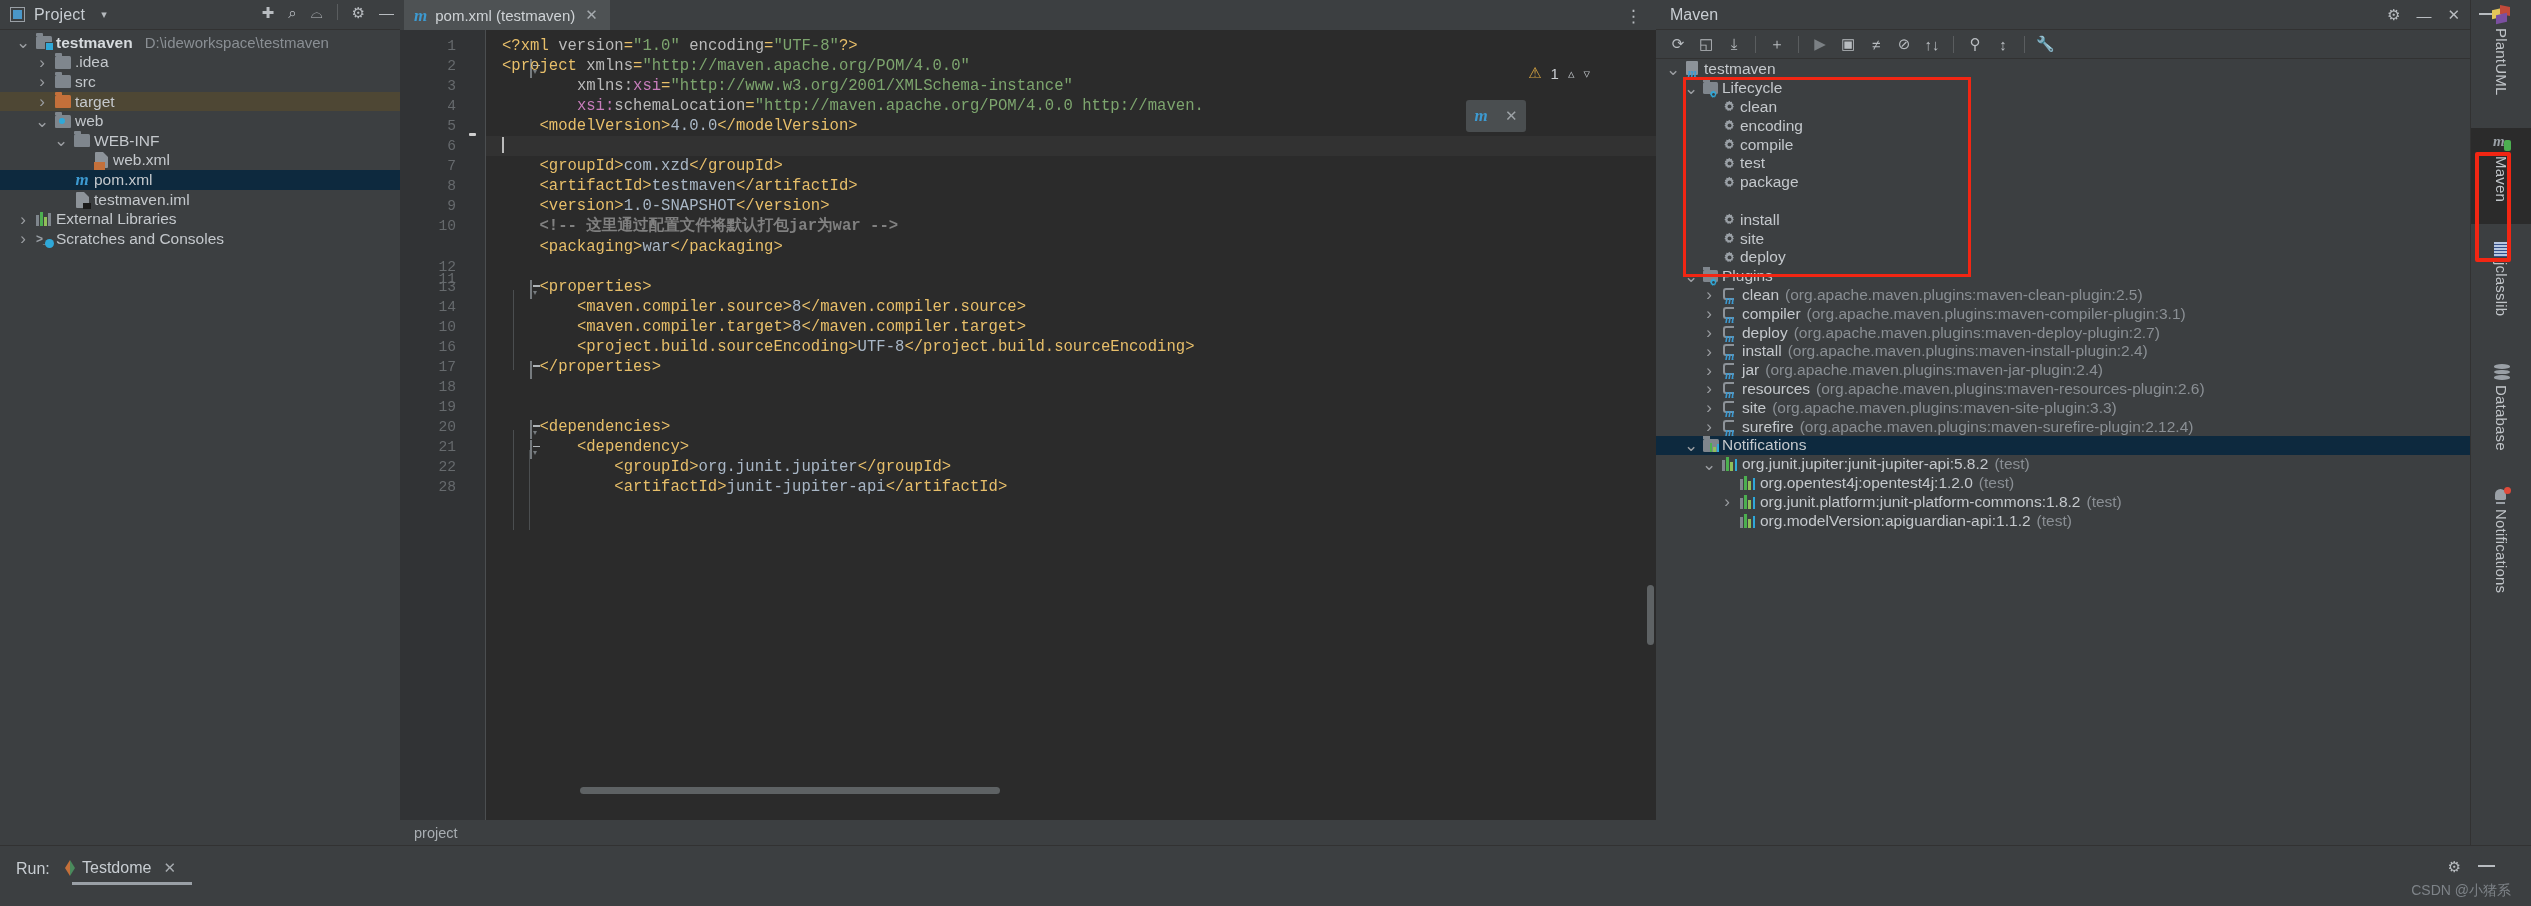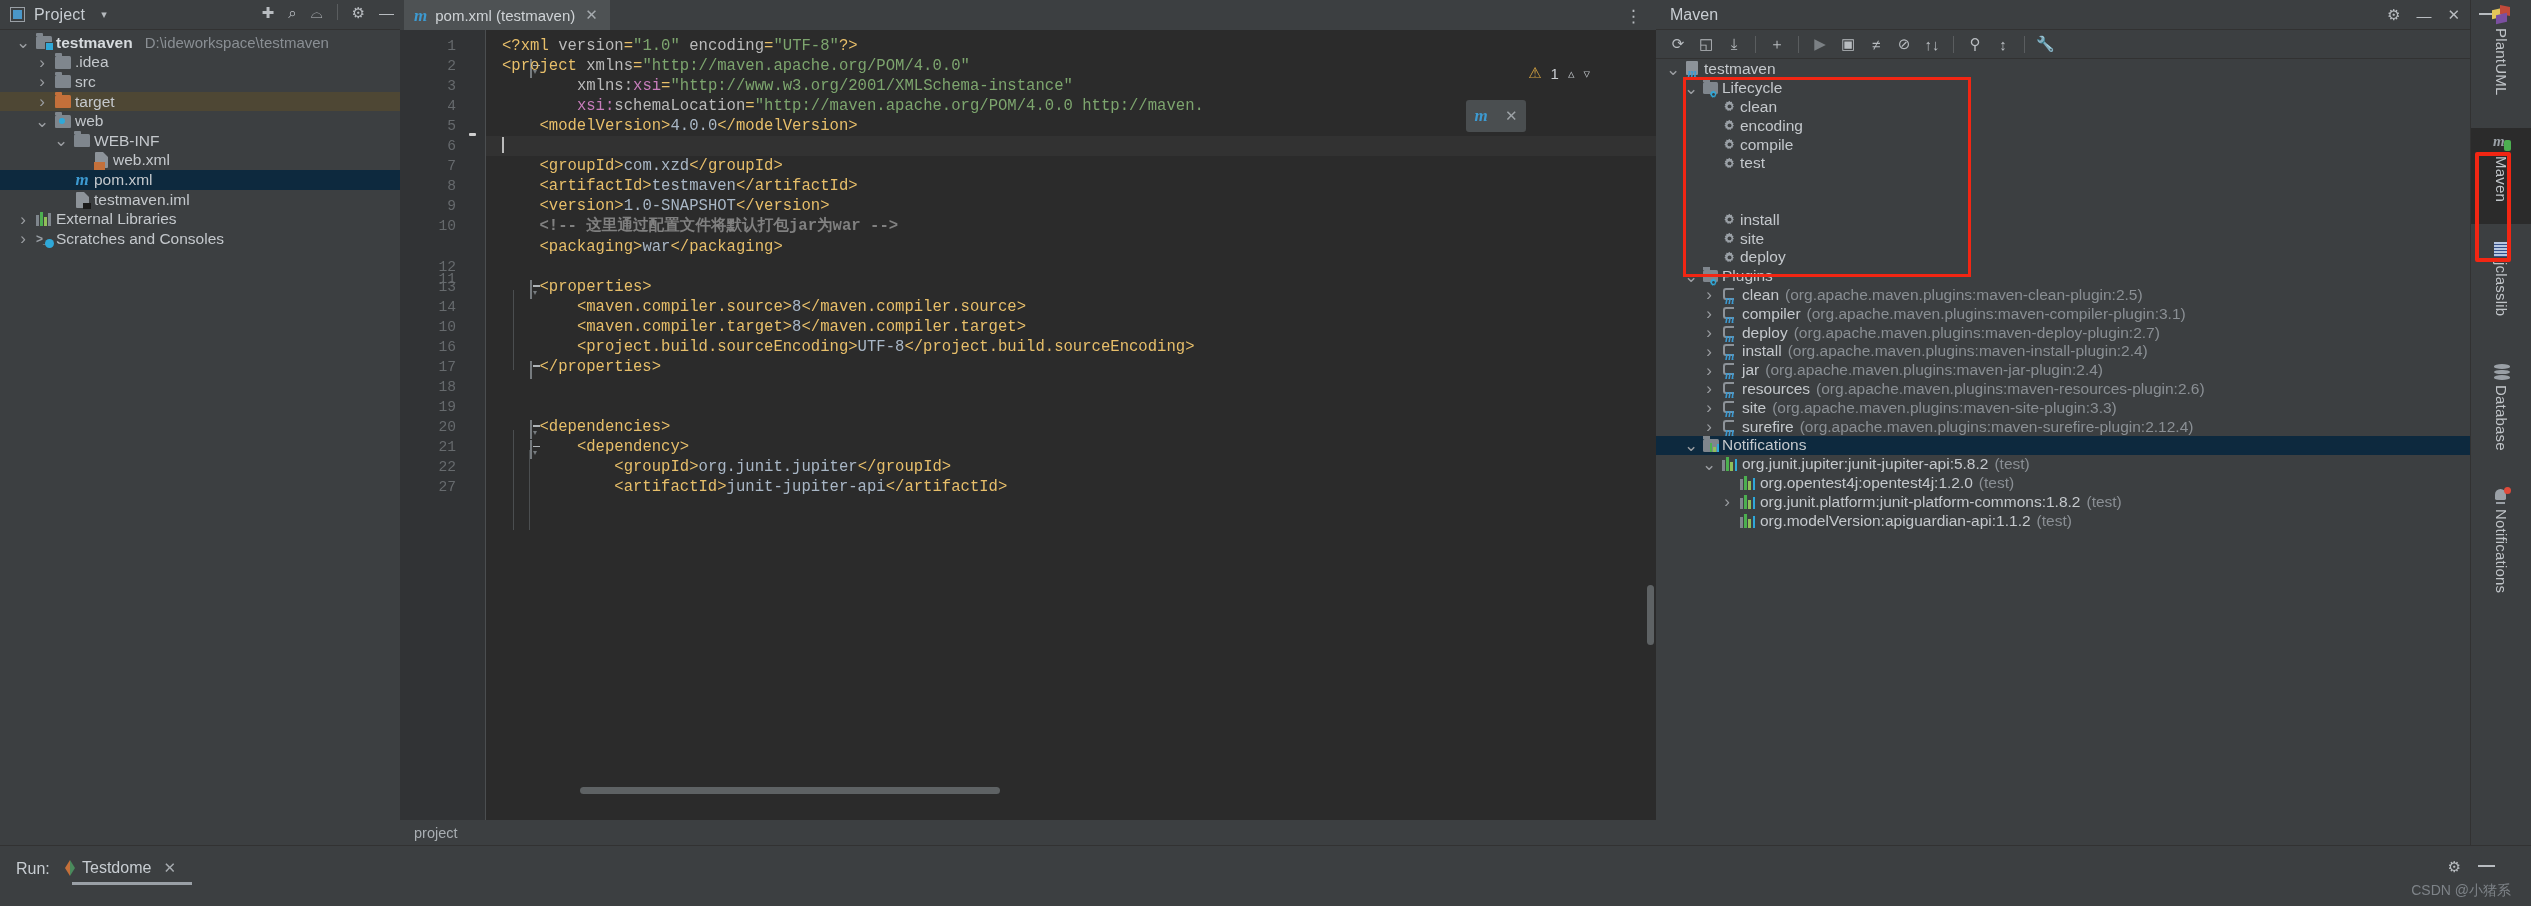--- a/index.html
+++ b/index.html
@@ -345,21 +345,21 @@
           <div class="lnum" style="top: 248.6px;">13</div>
           <div class="lnum" style="top: 268.65px;">14</div>
           <div class="lnum" style="top: 288.7px;">10</div>
           <div class="lnum" style="top: 308.75px;">16</div>
           <div class="lnum" style="top: 328.8px;">17</div>
           <div class="lnum" style="top: 348.85px;">18</div>
           <div class="lnum" style="top: 368.9px; text-align: right;">19</div>
           <div class="lnum" style="top: 388.95px;">20</div>
           <div class="lnum" style="top: 409px;">21</div>
           <div class="lnum" style="top: 429.05px;">22</div>
-          <div class="lnum" style="top: 449.1px;">27</div>
+          <div class="lnum" style="top: 449.1px;">28</div>
         </div>
       <div id="fold">
           <div class="foldmark" style="top: 30.05px;"><span class="sq"></span><span class="tri"></span></div>
           <div class="foldmark" style="top: 250.6px;"><span class="sq"></span><span class="tri"></span></div>
           <div class="foldmark" style="top: 330.8px;"><span class="sq" style="border-top:none;height:8px"></span></div>
           <div class="foldmark" style="top: 390.95px;"><span class="sq"></span><span class="tri"></span></div>
           <div class="foldmark" style="top: 411px;"><span class="sq"></span><span class="tri"></span></div>
         </div>
       <div id="codelines"><div class="cline" style="position: absolute; left: 0px; right: 0px; top: 6px;"><span class="punc">&lt;?xml </span><span class="attr">version</span><span class="punc">=</span><span class="attrv">"1.0"</span><span class="attr"> encoding</span><span class="punc">=</span><span class="attrv">"UTF-8"</span><span class="punc">?&gt;</span></div><div class="cline" style="position: absolute; left: 0px; right: 0px; top: 26.05px;"><span class="tag">&lt;project </span><span class="attr">xmlns</span><span class="punc">=</span><span class="attrv">"http://maven.apache.org/POM/4.0.0"</span></div><div class="cline" style="position: absolute; left: 0px; right: 0px; top: 46.1px;">        <span class="attr">xmlns:</span><span class="ns">xsi</span><span class="punc">=</span><span class="attrv">"http://www.w3.org/2001/XMLSchema-instance"</span></div><div class="cline" style="position: absolute; left: 0px; right: 0px; top: 66.15px;">        <span class="ns">xsi:</span><span class="attr">schemaLocation</span><span class="punc">=</span><span class="attrv">"http://maven.apache.org/POM/4.0.0 http://maven.</span></div><div class="cline" style="position: absolute; left: 0px; right: 0px; top: 86.2px;">    <span class="tag">&lt;modelVersion&gt;</span><span class="txt">4.0.0</span><span class="tag">&lt;/modelVersion&gt;</span></div><div class="cline cur" style="position: absolute; left: 0px; right: 0px; top: 106.25px;"><span class="caret-line"></span></div><div class="cline" style="position: absolute; left: 0px; right: 0px; top: 126.3px;">    <span class="tag">&lt;groupId&gt;</span><span class="txt">com.xzd</span><span class="tag">&lt;/groupId&gt;</span></div><div class="cline" style="position: absolute; left: 0px; right: 0px; top: 146.35px;">    <span class="tag">&lt;artifactId&gt;</span><span class="txt">testmaven</span><span class="tag">&lt;/artifactId&gt;</span></div><div class="cline" style="position: absolute; left: 0px; right: 0px; top: 166.4px;">    <span class="tag">&lt;version&gt;</span><span class="txt">1.0-SNAPSHOT</span><span class="tag">&lt;/version&gt;</span></div><div class="cline" style="position: absolute; left: 0px; right: 0px; top: 186.45px;">    <span class="cmt">&lt;!-- 这里通过配置文件将默认打包jar为war --&gt;</span></div><div class="cline" style="position: absolute; left: 0px; right: 0px; top: 206.5px;">    <span class="tag">&lt;packaging&gt;</span><span class="txt">war</span><span class="tag">&lt;/packaging&gt;</span></div><div class="cline" style="position: absolute; left: 0px; right: 0px; top: 226.55px;"></div><div class="cline" style="position: absolute; left: 0px; right: 0px; top: 246.6px;">    <span class="tag">&lt;properties&gt;</span></div><div class="cline" style="position: absolute; left: 0px; right: 0px; top: 266.65px;">        <span class="tag">&lt;maven.compiler.source&gt;</span><span class="txt">8</span><span class="tag">&lt;/maven.compiler.source&gt;</span></div><div class="cline" style="position: absolute; left: 0px; right: 0px; top: 286.7px;">        <span class="tag">&lt;maven.compiler.target&gt;</span><span class="txt">8</span><span class="tag">&lt;/maven.compiler.target&gt;</span></div><div class="cline" style="position: absolute; left: 0px; right: 0px; top: 306.75px;">        <span class="tag">&lt;project.build.sourceEncoding&gt;</span><span class="txt">UTF-8</span><span class="tag">&lt;/project.build.sourceEncoding&gt;</span></div><div class="cline" style="position: absolute; left: 0px; right: 0px; top: 326.8px;">    <span class="tag">&lt;/properties&gt;</span></div><div class="cline" style="position: absolute; left: 0px; right: 0px; top: 346.85px;"></div><div class="cline" style="position: absolute; left: 0px; right: 0px; top: 366.9px;"></div><div class="cline" style="position: absolute; left: 0px; right: 0px; top: 386.95px;">    <span class="tag">&lt;dependencies&gt;</span></div><div class="cline" style="position: absolute; left: 0px; right: 0px; top: 407px;">        <span class="tag">&lt;dependency&gt;</span></div><div class="cline" style="position: absolute; left: 0px; right: 0px; top: 427.05px;">            <span class="tag">&lt;groupId&gt;</span><span class="txt">org.junit.jupiter</span><span class="tag">&lt;/groupId&gt;</span></div><div class="cline" style="position: absolute; left: 0px; right: 0px; top: 447.1px;">            <span class="tag">&lt;artifactId&gt;</span><span class="txt">junit-jupiter-api</span><span class="tag">&lt;/artifactId&gt;</span></div></div>
       <div id="guides">
@@ -486,20 +486,33 @@
           <span style="display:inline-flex;align-items:center;width:22px;justify-content:center;flex:none">
             <span class="gear">
               <svg width="13" height="13" viewBox="0 0 16 16">
                 <path fill="#9aa0a6" d="M8 0.8 9.1 2.6 11.1 2.1 11.1 4.2 13 5 12.1 6.8 13.5 8.3 11.9 9.5 12.2 11.5 10.2 11.7 9.3 13.6 7.6 12.6 5.9 13.6 5 11.7 3 11.5 3.3 9.5 1.7 8.3 3.1 6.8 2.2 5 4.1 4.2 4.1 2.1 6.1 2.6Z"></path>
                 <circle cx="8" cy="7.9" r="2.4" fill="#3c3f41"></circle>
               </svg>
             </span>
           </span>
           <span class="lbl">compile</span>
         </div>
+        <div class="mrow" style="position: absolute; left: 0px; right: 0px; top: 112.8px;">
+          <span style="display:inline-block;width:44px;flex:none"></span>
+          <span class="chev empty">&nbsp;</span>
+          <span style="display:inline-flex;align-items:center;width:22px;justify-content:center;flex:none">
+            <span class="gear">
+              <svg width="13" height="13" viewBox="0 0 16 16">
+                <path fill="#9aa0a6" d="M8 0.8 9.1 2.6 11.1 2.1 11.1 4.2 13 5 12.1 6.8 13.5 8.3 11.9 9.5 12.2 11.5 10.2 11.7 9.3 13.6 7.6 12.6 5.9 13.6 5 11.7 3 11.5 3.3 9.5 1.7 8.3 3.1 6.8 2.2 5 4.1 4.2 4.1 2.1 6.1 2.6Z"></path>
+                <circle cx="8" cy="7.9" r="2.4" fill="#3c3f41"></circle>
+              </svg>
+            </span>
+          </span>
+          <span class="lbl">package</span>
+        </div>
         <div class="mrow" style="position: absolute; left: 0px; right: 0px; top: 150.4px;">
           <span style="display:inline-block;width:44px;flex:none"></span>
           <span class="chev empty">&nbsp;</span>
           <span style="display:inline-flex;align-items:center;width:22px;justify-content:center;flex:none">
             <span class="gear">
               <svg width="13" height="13" viewBox="0 0 16 16">
                 <path fill="#9aa0a6" d="M8 0.8 9.1 2.6 11.1 2.1 11.1 4.2 13 5 12.1 6.8 13.5 8.3 11.9 9.5 12.2 11.5 10.2 11.7 9.3 13.6 7.6 12.6 5.9 13.6 5 11.7 3 11.5 3.3 9.5 1.7 8.3 3.1 6.8 2.2 5 4.1 4.2 4.1 2.1 6.1 2.6Z"></path>
                 <circle cx="8" cy="7.9" r="2.4" fill="#3c3f41"></circle>
               </svg>
             </span>

